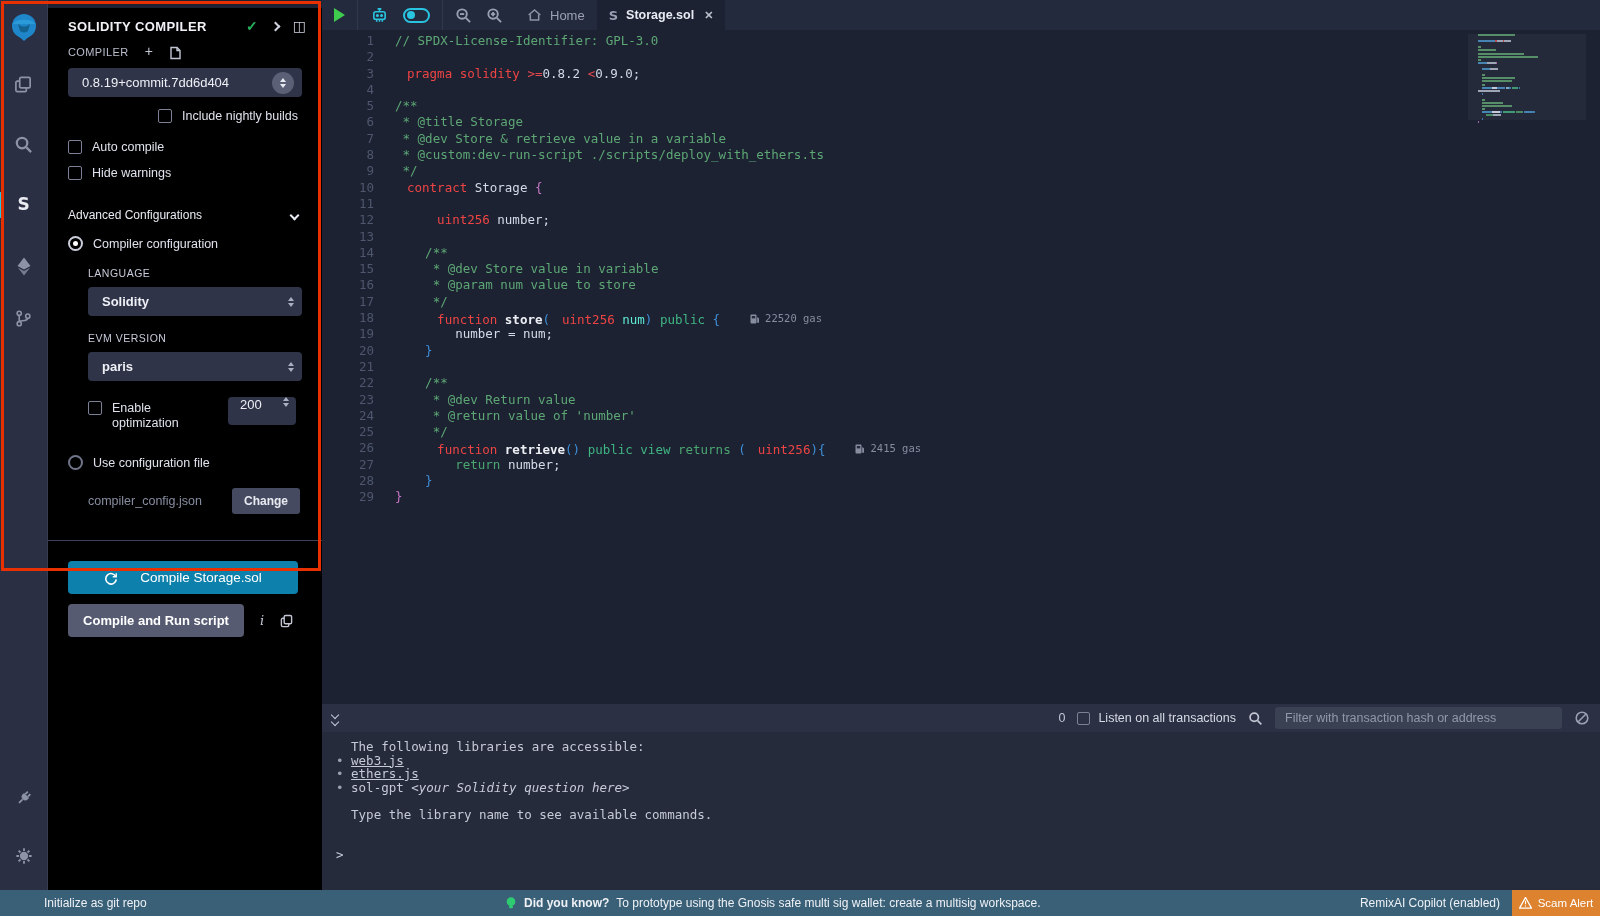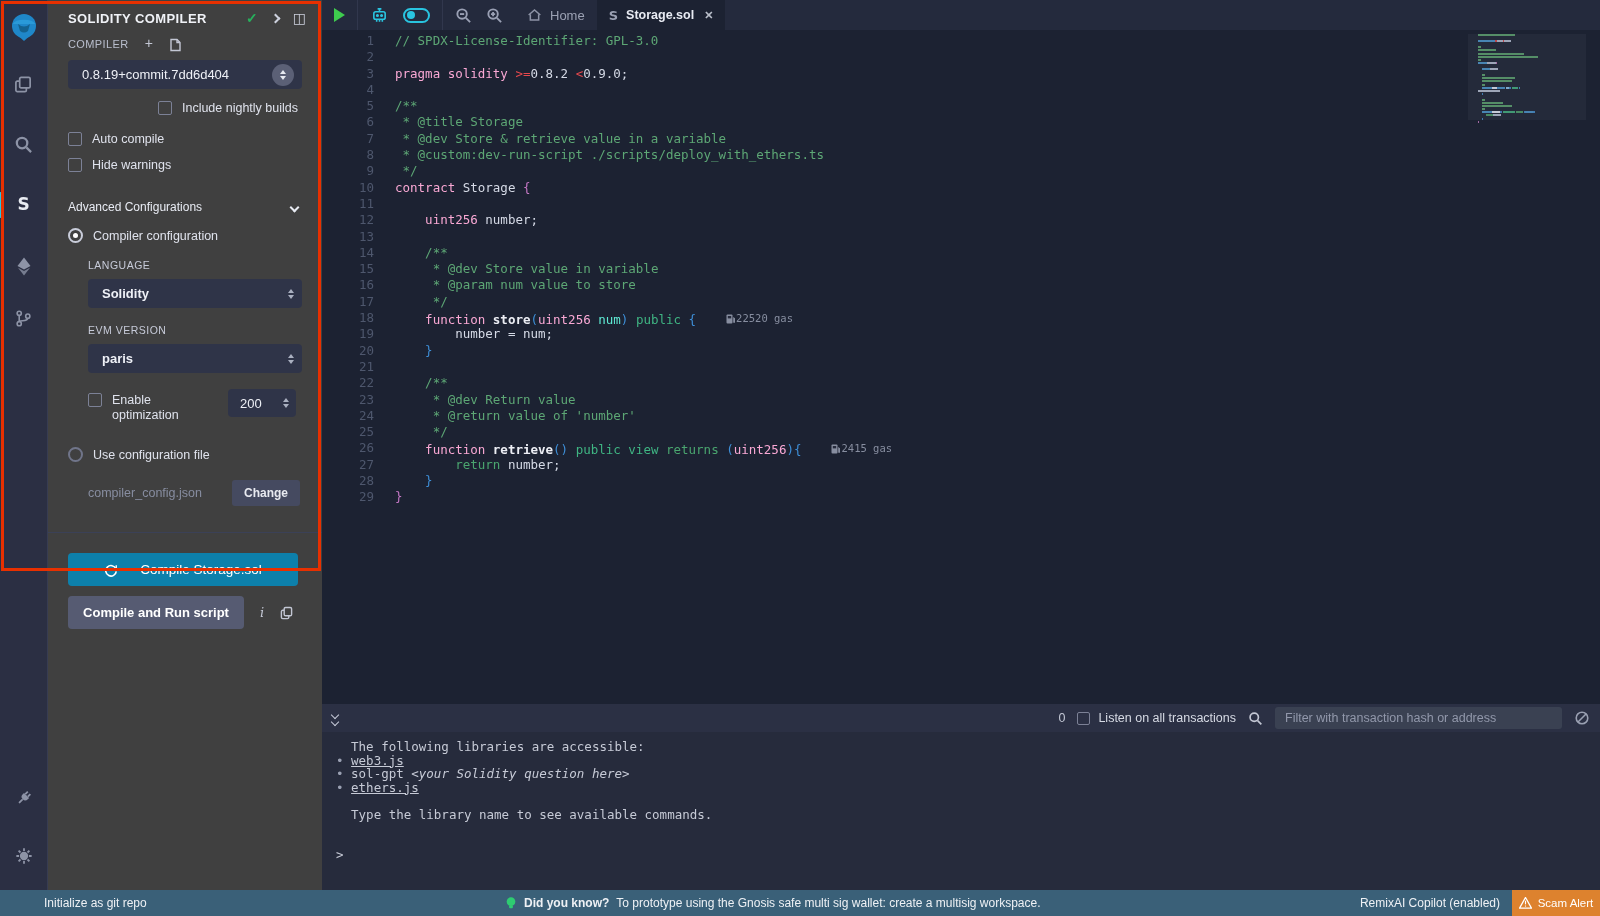--- a/index.html
+++ b/index.html
@@ -11,21 +11,21 @@
   .rail { position:absolute; left:0; top:0; width:48px; height:890px; background:#2b2f43;
     border-right:1px solid #373c52; display:flex; flex-direction:column; align-items:center; z-index:5;}
   .rail-icon { width:48px; height:40px; display:flex; align-items:center; justify-content:center;
     color:#8d93a6; position:relative; cursor:pointer; }
   .rail-logo { margin-top:6px; height:44px; }
   .rail-spacer { flex:1; }
   .active-pill { position:absolute; left:0; top:8px; width:4px; height:26px; border-radius:0 4px 4px 0; }
   .s-glyph { font-weight:bold; font-size:17px; color:#e9ecf2; font-family:"DejaVu Sans", sans-serif; }
 
   
-  .panel { position:absolute; left:48px; top:0; width:274px; height:890px; background:#404040; z-index:4; }
+  .panel { position:absolute; left:48px; top:8px; width:274px; height:890px; background:#000000; z-index:4; }
   .p-header { display:flex; align-items:center; padding:10px 16px 0 20px; }
   .p-title { font-size:13px; font-weight:bold; color:#f0f2f7; letter-spacing:.4px; flex:1; }
   .p-hicons { display:flex; align-items:center; gap:14px; color:#cdd1de; }
   .check-g { font-size:14px; font-weight:bold; }
   .chev { display:inline-block; width:7px; height:7px; border-right:2px solid currentColor; border-bottom:2px solid currentColor; }
   .chev.right { transform:rotate(-45deg); }
   .chev.down { transform:rotate(45deg); }
   .split-glyph { font-size:14px; color:#cdd1de; font-family:"DejaVu Sans", sans-serif; }
   .p-label-row { display:flex; gap:16px; margin:12px 20px 0; }
   .p-label { font-size:11px; color:#b9becd; letter-spacing:.4px; }
@@ -50,21 +50,21 @@
     font-size:12.5px; color:#dfe2ec; cursor:pointer; }
   .radio { width:15px; height:15px; border:2px solid #c9cdda; border-radius:50%; position:relative; flex:none; }
   .radio.off { border-color:#70758a; }
   .radio.on::after { content:""; position:absolute; left:3px; top:3px; width:5px; height:5px; border-radius:50%; background:#ffffff; }
   .sub-label { font-size:10.5px; color:#c7cbd9; letter-spacing:.5px; margin:16px 0 0 40px; }
   .sel.sub { margin-left:40px; font-weight:bold; }
   .opt-row { display:flex; align-items:flex-start; margin:16px 26px 0 40px; }
   .opt-row .chk-row { margin:4px 0 0 0; padding-left:0; align-items:flex-start; line-height:15px; }
   .opt-lbl { width:88px; }
   .runs-box { margin-left:auto; width:68px; height:28px; background:#2f3448; border-radius:4px;
-    display:flex; align-items:center; padding:0 7px 0 12px; color:#eef0f6; font-size:13px; }
+    display:flex; padding:0 7px 0 12px; color:#eef0f6; font-size:13px; }
   .runs-box .grow { flex:1; }
   .cfg-row { display:flex; align-items:center; margin:18px 22px 0 40px; }
   .cfg-name { font-size:12.5px; color:#878da0; flex:1; }
   .btn-change { background:#454a60; color:#e8eaf0; font-size:12px; font-weight:bold; border:none;
     border-radius:3px; padding:6px 12px; cursor:pointer; }
   .divider { border-top:1px solid #3b4157; margin-top:26px; }
   .btn-primary { display:flex; align-items:center; justify-content:center; gap:22px; margin:20px 20px 0;
     height:33px; width:230px; background:#0d80ab; border:none; border-radius:4px; color:#fff;
     font-size:13.5px; cursor:pointer; font-family:"Liberation Sans",sans-serif; }
   .run-row { display:flex; align-items:center; margin:10px 20px 0; gap:16px; }
@@ -89,24 +89,24 @@
   .tab { display:flex; align-items:center; gap:8px; padding:0 12px; height:100%; color:#9ba1b3; font-size:13px; cursor:pointer; }
   .tab.active { background:#1c2232; color:#e8ebf3; font-size:12.5px; font-weight:bold; }
   .tab .close { font-size:11px; color:#b9bec9; margin-left:2px; }
   .tab .s-small { font-weight:bold; color:#9aa0b2; font-size:13px; font-family:"DejaVu Sans",sans-serif; }
 
   .editor { position:absolute; left:0; top:30px; width:100%; height:674px; background:#1c2232;
     padding-top:3px; overflow:hidden; }
   .code-row { display:flex; height:16.3px; line-height:16.3px; font-family:"DejaVu Sans Mono", monospace; font-size:12.5px; white-space:pre; }
   .ln { width:73px; padding-right:21px; text-align:right; color:#4e576d; flex:none; }
   .code-text { white-space:pre; }
-  .t-c { color:#5da775; } .t-k { color:#f9a8d4; } .t-p { color:#d5dae6; } .t-o { color:#e5484d; }
+  .t-c { color:#5da775; } .t-k { color:#ef4444;margin-left:12px; } .t-p { color:#d5dae6; } .t-o { color:#e5484d; }
   .t-m { color:#c678c6; } .t-b { color:#3e8fd8; } .t-f { color:#eceef4; font-weight:bold; }
   .t-v { color:#5eead4; } .t-g { color:#3fb583; } .t-g2 { color:#4aa56f; }
-  .gas { color:#878ea0; font-size:10.5px; margin-left:30px; display:inline-flex; align-items:center; cursor:pointer; }
+  .gas { color:#878ea0; font-size:10.5px; margin-left:30px; display:inline-flex; align-items:center; gap:5px; cursor:pointer; }
 
   .minimap { position:absolute; right:14px; top:4px; width:108px; }
   .mm-row { height:3.1px; display:flex; }
   .mm-seg { height:2px; display:inline-block; }
   .mm-slider { position:absolute; right:0; top:0; left:-10px; height:86px; background:rgba(255,255,255,.04); }
 
   
   .termbar { position:absolute; left:0; top:704px; width:100%; height:28px; background:#2b3044;
     display:flex; align-items:center; padding:0 10px; }
   .dbl-chev { display:flex; flex-direction:column; gap:1px; color:#c6cad8; cursor:pointer; }
@@ -553,22 +553,22 @@
               <path d="M4.5 13.5 L13.5 4.5"></path>
           </svg>
         </span>
       </div>
     </div>
 
     <div class="terminal">
       <div id="terminal-lines">
           <div class="term-line"><span class="t-bullet">  </span><span>The following libraries are accessible:</span></div>
           <div class="term-line"><span class="t-bullet">• </span><span class="term-link">web3.js</span></div>
+          <div class="term-line"><span class="t-bullet">• </span><span class="term-link">ethers.js</span></div>
           <div class="term-line"><span class="t-bullet">• </span><span>sol-gpt </span><em>&lt;your Solidity question here&gt;</em></div>
-          <div class="term-line"><span class="t-bullet">• </span><span class="term-link">ethers.js</span></div>
           <div class="term-line">&nbsp;</div>
           <div class="term-line"><span class="t-bullet">  </span><span>Type the library name to see available commands.</span></div>
         </div>
       <div class="prompt">&gt;</div>
     </div>
   </main>
 
   <footer class="statusbar">
     <span class="sb-left">Initialize as git repo</span>
     <span class="sb-tip">

